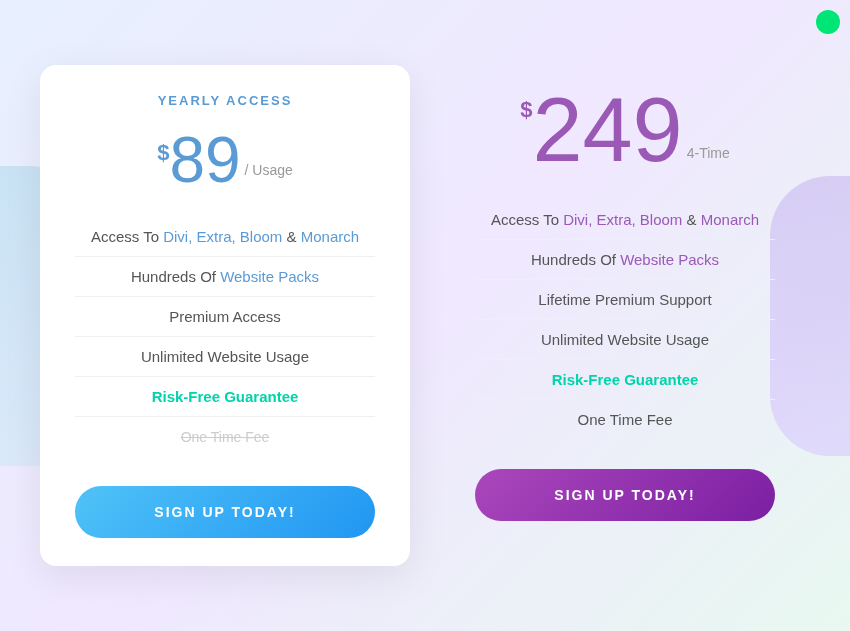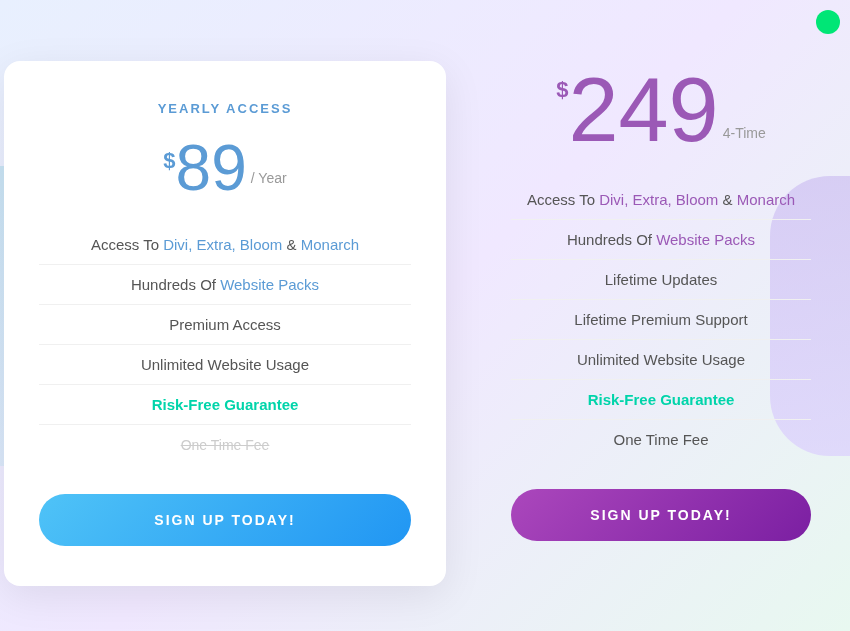--- a/index.html
+++ b/index.html
@@ -57,25 +57,24 @@
       align-items: flex-start;
       padding: 40px 20px;
       position: relative;
       z-index: 1;
     }
 
     
     .card-yearly {
       background: #ffffff;
       border-radius: 16px;
-      padding: 40px 35px;
-      width: 442px;
+      padding: 28px 35px;
+      width: 370px;
       box-shadow: 0 10px 40px rgba(0,0,0,0.08);
       text-align: center;
-      margin-top: 16px;
     }
 
     
     .card-lifetime {
       background: transparent;
       padding: 20px 35px;
       width: 370px;
       text-align: center;
     }
 
@@ -218,21 +217,21 @@
 <div class="bg-circle-top-right"></div>
 
 <div class="pricing-container">
 
   <div class="card-yearly">
     <div class="plan-title plan-title-yearly">YEARLY ACCESS</div>
 
     <div class="price-block">
       <span class="price-dollar">$</span>
       <span class="price-number">89</span>
-      <span class="price-period">/ Year</span>
+      <span class="price-period">/ Usage</span>
     </div>
 
     <ul class="features-list">
       <li>
         <span>Access To </span>
         <a href="#" class="feature-link">Divi, Extra, Bloom</a>
         <span> &amp; </span>
         <a href="#" class="feature-link feature-link-monarch">Monarch</a>
       </li>
       <li>
@@ -269,23 +268,20 @@
         <span>Access To </span>
         <a href="#" class="feature-link-purple">Divi, Extra, Bloom</a>
         <span> &amp; </span>
         <a href="#" class="feature-link-purple">Monarch</a>
       </li>
       <li>
         <span>Hundreds Of </span>
         <a href="#" class="feature-link-purple">Website Packs</a>
       </li>
       <li>
-        <span>Lifetime Updates</span>
-      </li>
-      <li>
         <span>Lifetime Premium Support</span>
       </li>
       <li>
         <span>Unlimited Website Usage</span>
       </li>
       <li>
         <span class="risk-free">Risk-Free Guarantee</span>
       </li>
       <li>
         <span class="one-time-fee-normal">One Time Fee</span>

